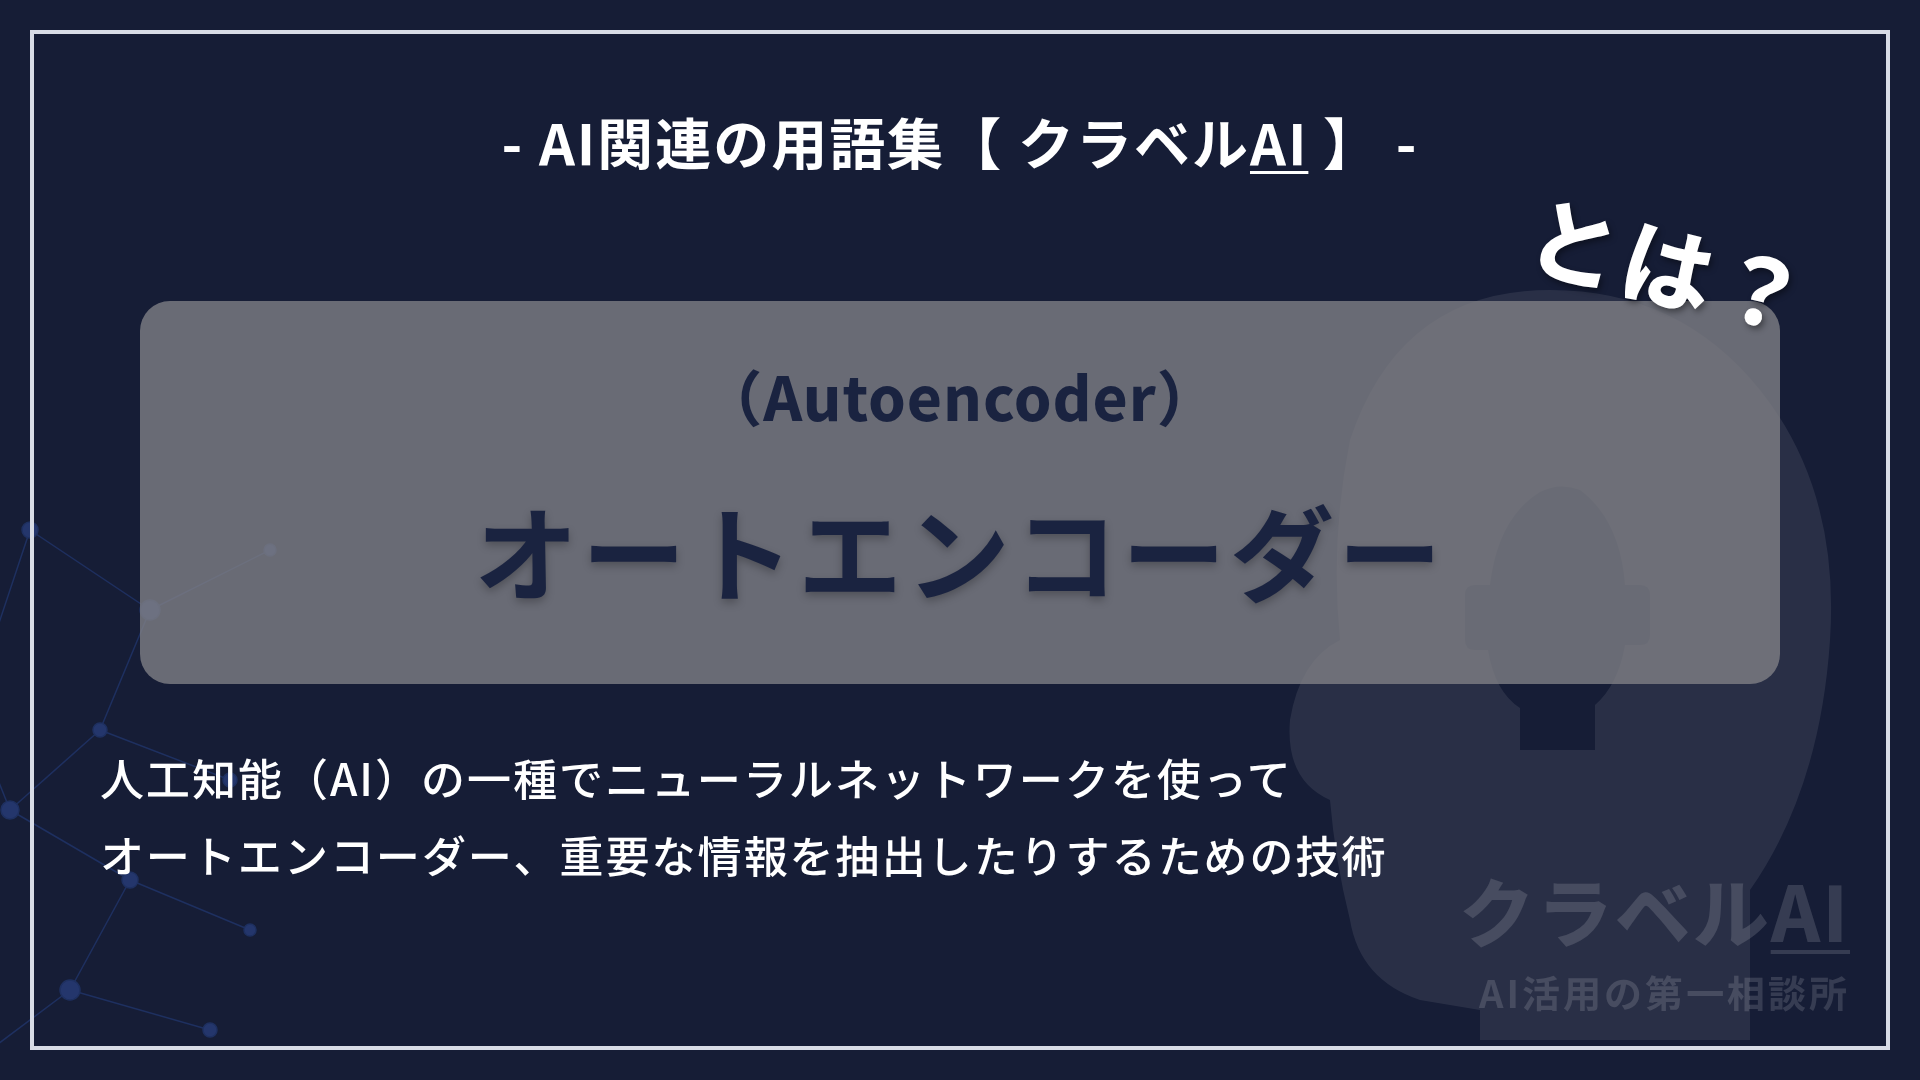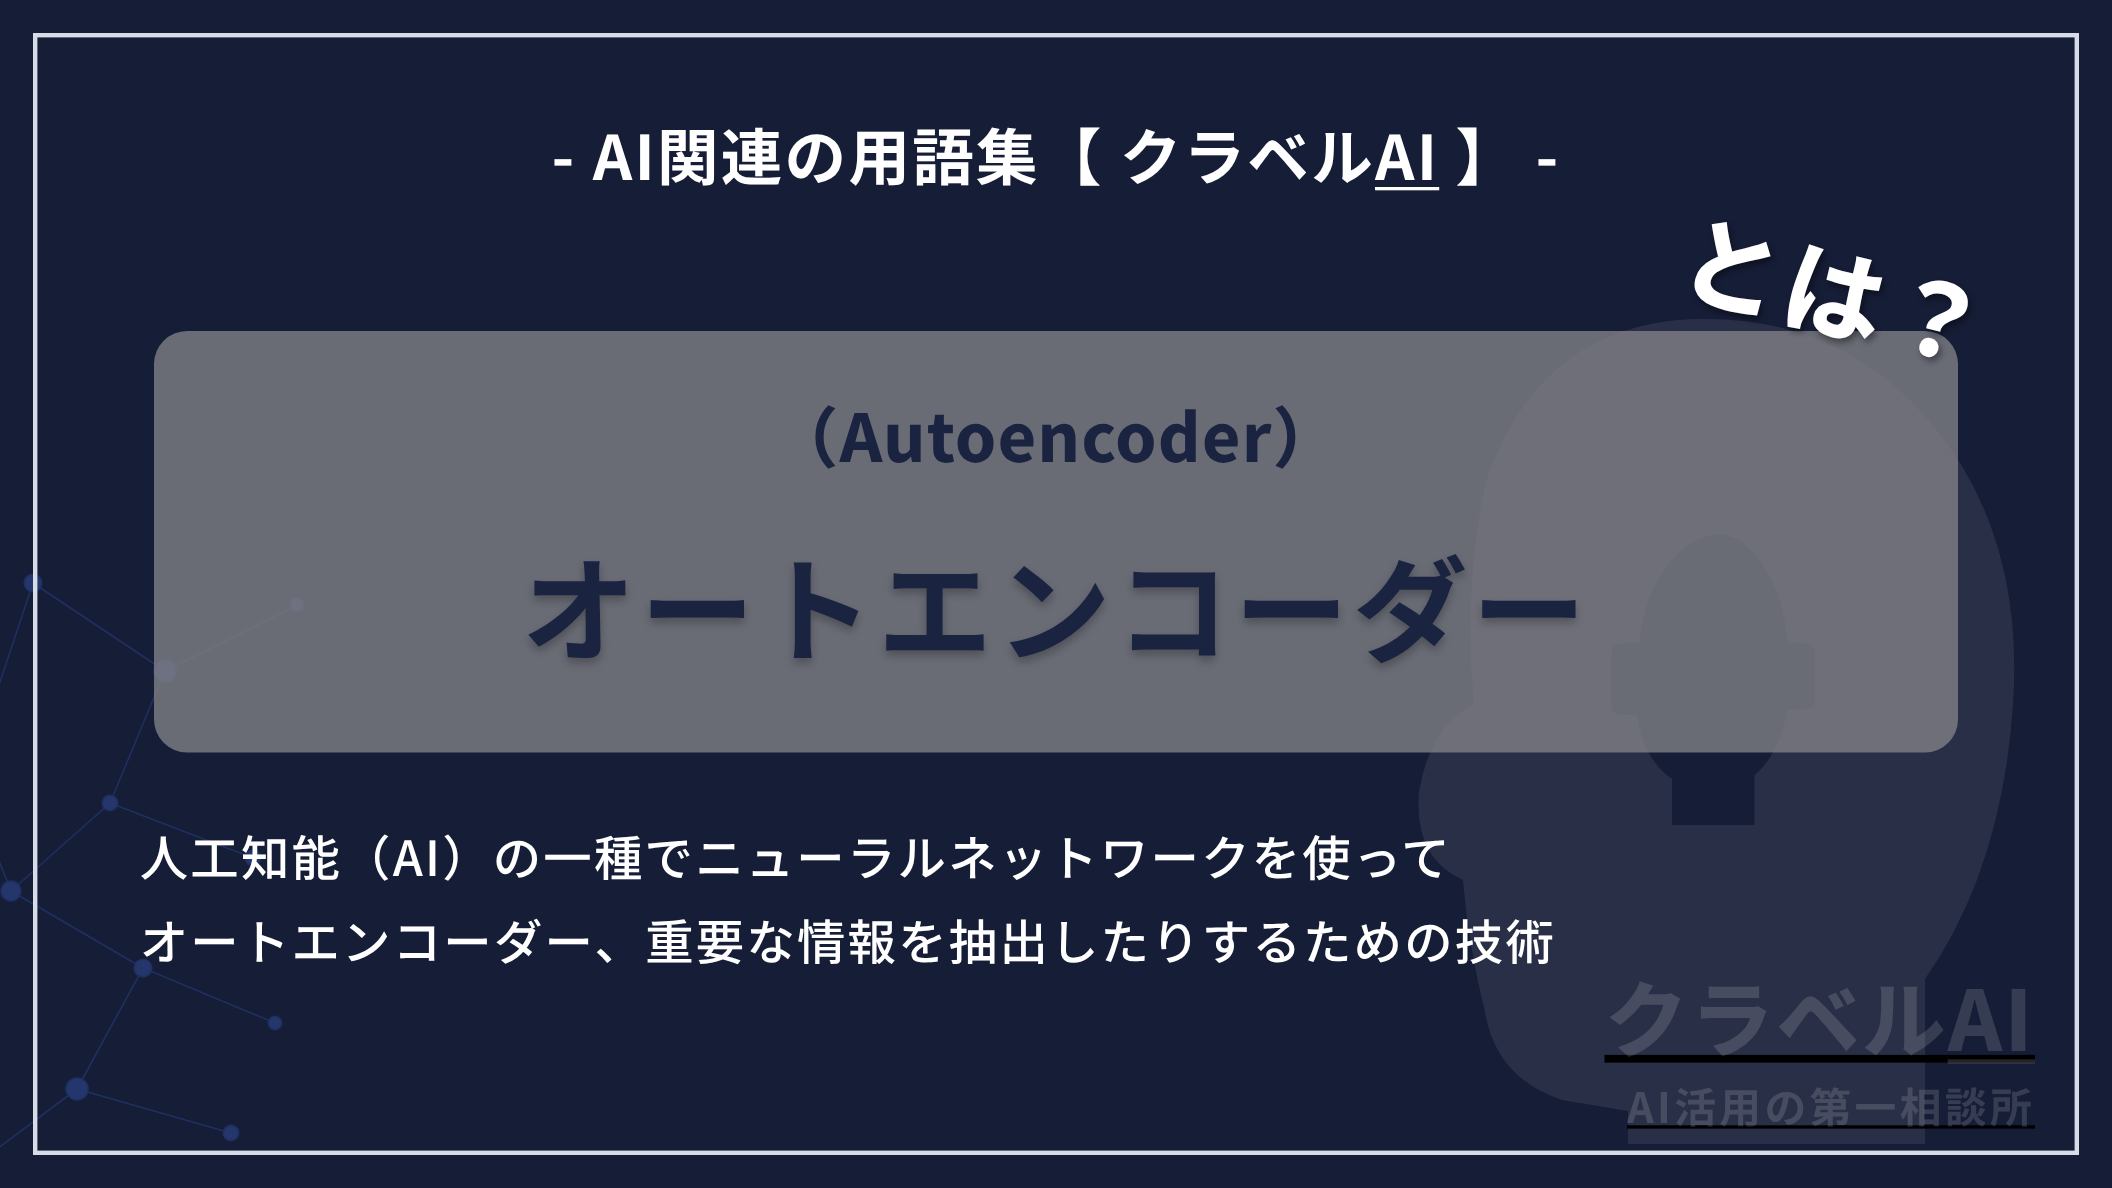--- a/index.html
+++ b/index.html
@@ -106,31 +106,30 @@
       text-shadow: 3px 3px 6px rgba(0,0,0,0.4);
       letter-spacing: 4px;
     }
     
     .description {
       color: #ffffff;
       font-size: 44px;
       font-weight: 500;
       line-height: 1.75;
       margin-top: 55px;
-      margin-left: 37px;
+      margin-left: 10px;
       letter-spacing: 2px;
     }
     
     .brand-watermark {
       position: absolute;
-      bottom: 48px;
+      bottom: 61px;
       right: 70px;
       text-align: right;
       z-index: 3;
-      text-decoration: underline;
     }
     
     .brand-name {
       color: rgba(255,255,255,0.14);
       font-size: 76px;
       font-weight: 800;
       letter-spacing: 2px;
     }
     
     .brand-ai {

